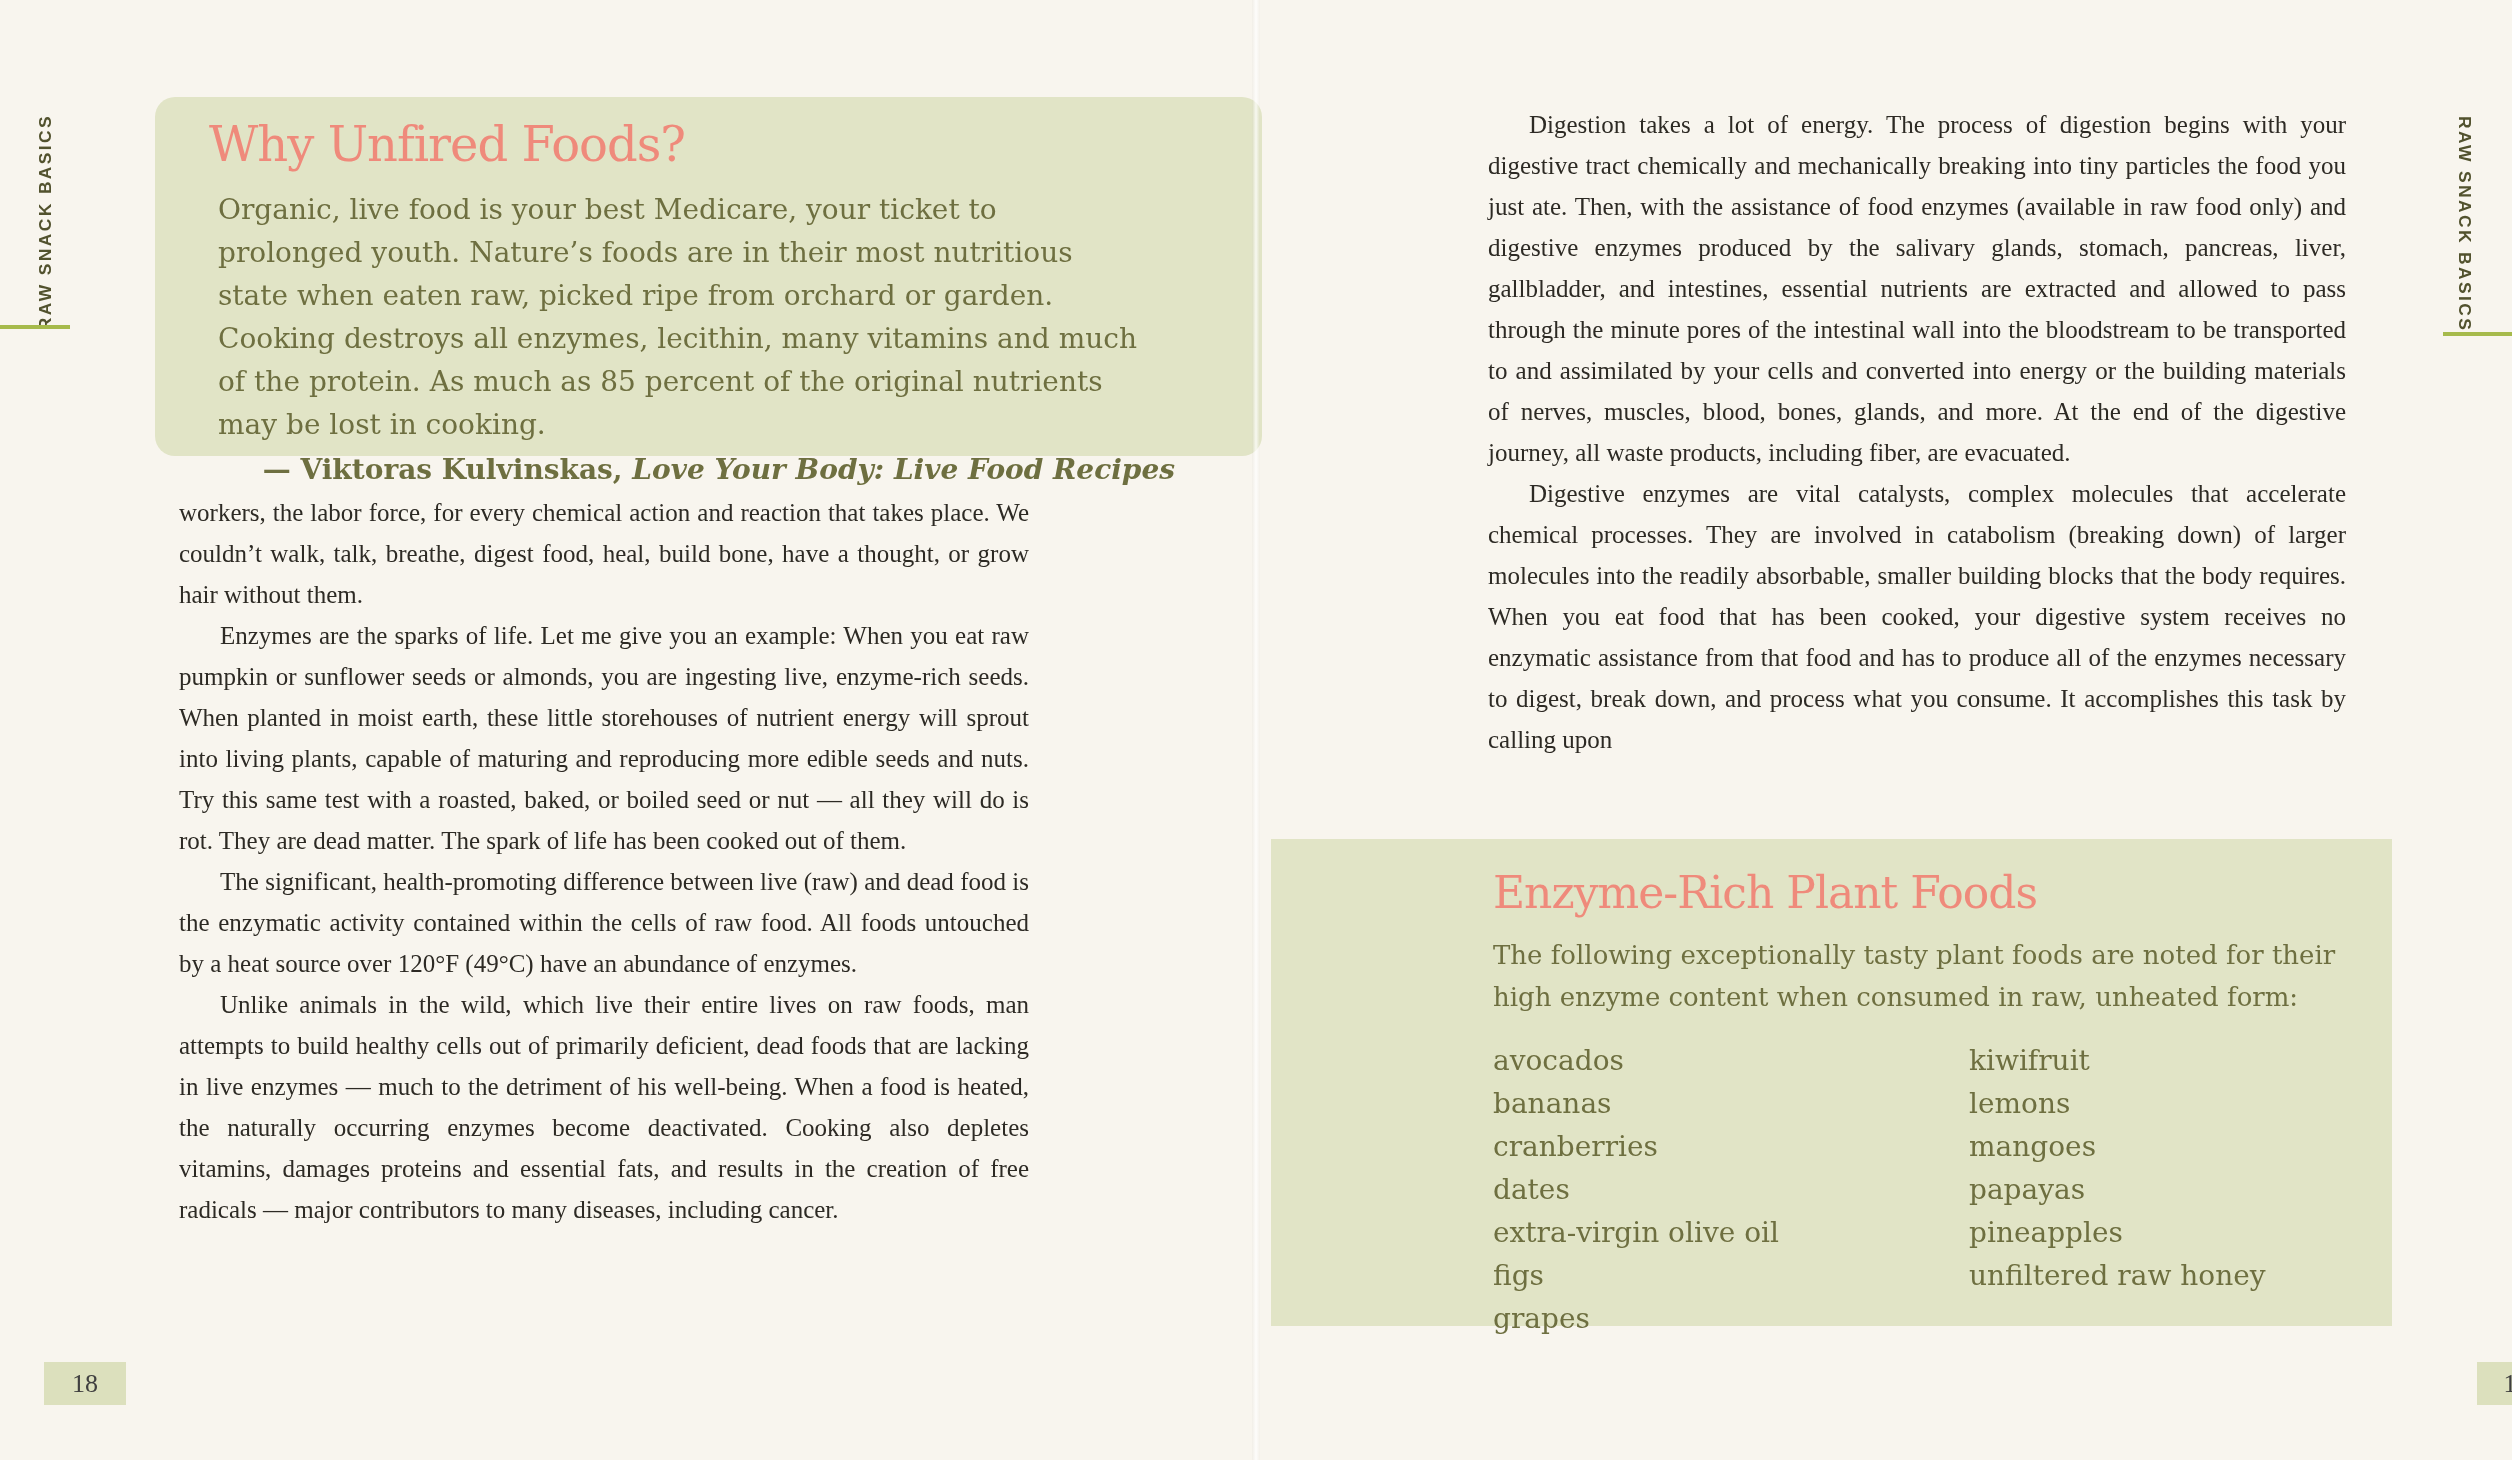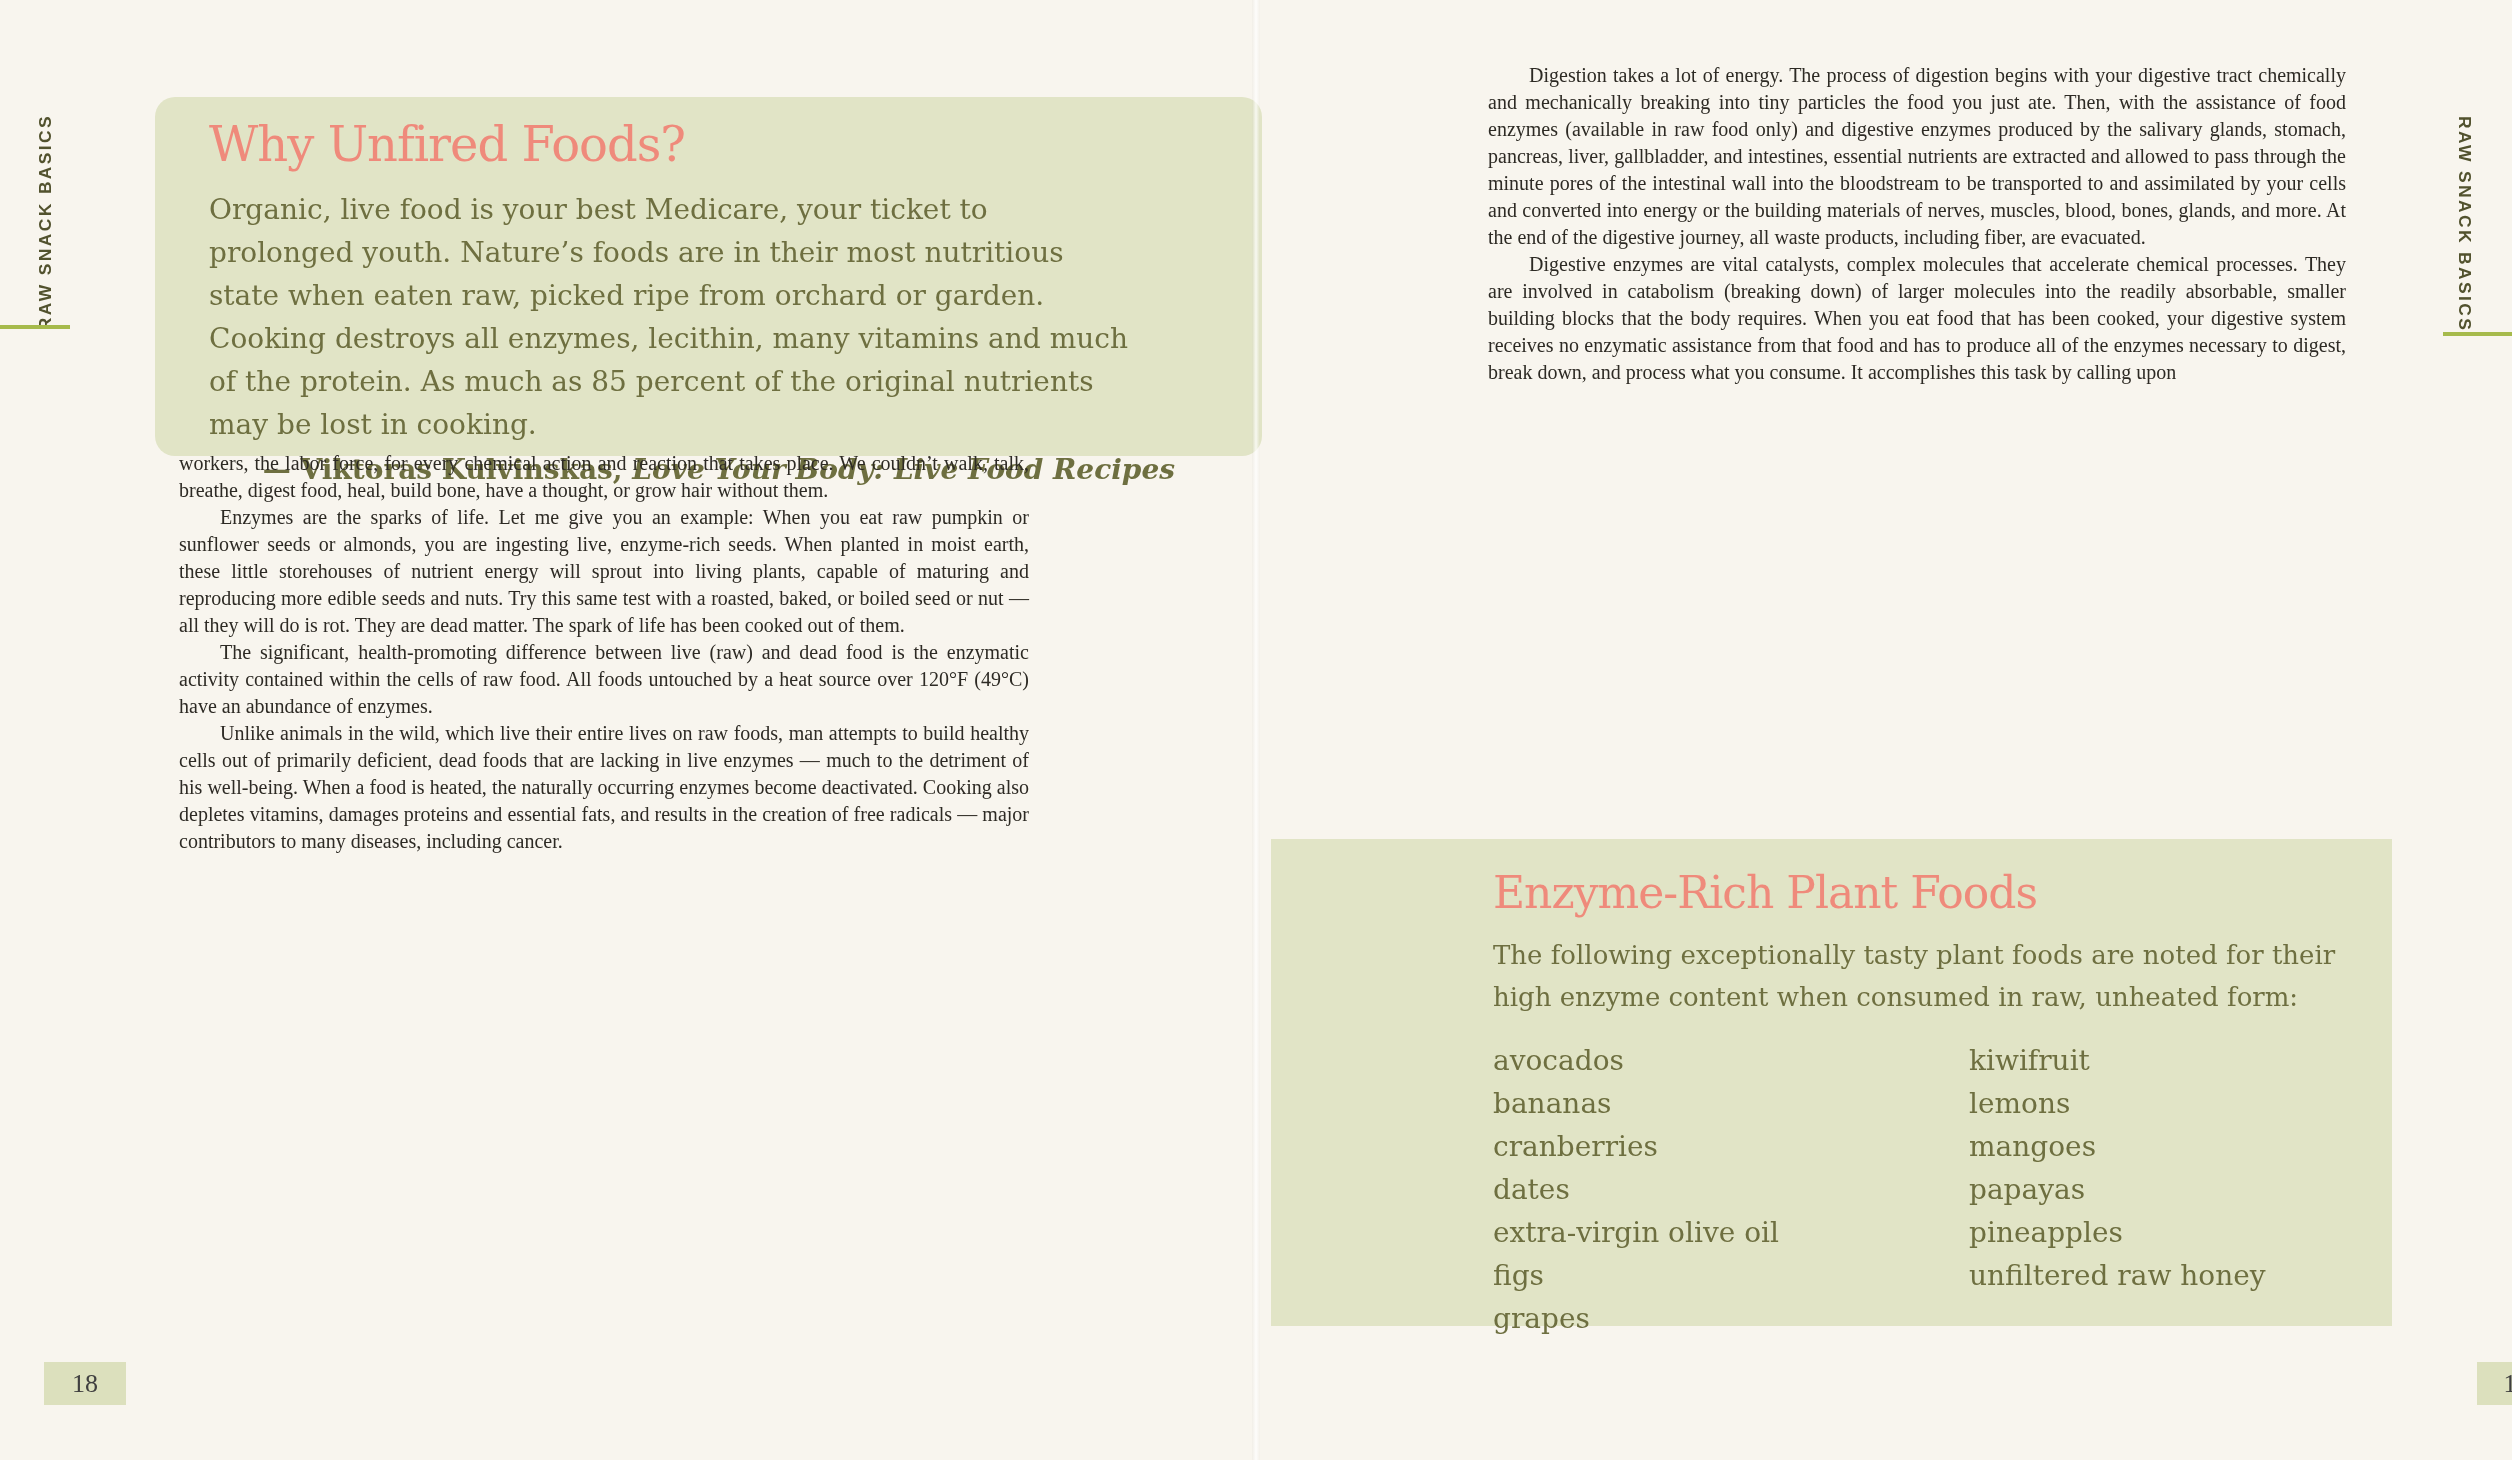--- a/index.html
+++ b/index.html
@@ -64,21 +64,21 @@
     font-family:"DejaVu Serif", serif;
     font-size:26px;line-height:42px;
     width:899px;margin:11.6px 0 0 0;
   }
   .food-columns{display:flex;margin-top:21px;gap:36px;}
   .food-col{font-family:"DejaVu Serif", serif;font-size:28px;}
   .food-col-1{width:440px;}
   .food-col div{line-height:43px;}
 
   
-  .body-col{position:absolute;text-align:justify;font-size:20px;line-height:27px;}
+  .body-col{position:absolute;text-align:justify;font-size:25px;line-height:41px;margin-top:42px;}
   .body-left{left:179px;top:450px;width:850px;}
   .body-right{left:1488px;top:62px;width:858px;}
   .body-col p{margin:0;}
   .body-left p:not(:first-child){text-indent:41px;}
   .body-right p{text-indent:41px;}
 
   
   .folio{
     position:absolute;top:1362px;height:43px;
     display:flex;align-items:center;justify-content:center;
@@ -94,21 +94,21 @@
 <div id="spread" style="background: rgb(248, 245, 238); color: rgb(45, 42, 36);">
 
   <div class="sidebar-label sidebar-left" style="color: rgb(82, 82, 46);">RAW SNACK BASICS</div>
   <div class="rule rule-left" style="background: rgb(166, 186, 75);"></div>
 
   <div class="sidebar-label sidebar-right" style="color: rgb(82, 82, 46);">RAW SNACK BASICS</div>
   <div class="rule rule-right" style="background: rgb(166, 186, 75);"></div>
 
   <div class="green-box quote-box" style="background: rgb(225, 228, 198); border-radius: 20px;">
     <h1 class="box-title" style="color: rgb(239, 138, 123);">Why Unfired Foods?</h1>
-    <p class="quote-text" style="color: rgb(110, 111, 64);">Organic, live food is your best Medicare, your ticket to prolonged youth. Nature’s foods are in their most nutritious state when eaten raw, picked ripe from orchard or garden. Cooking destroys all enzymes, lecithin, many vitamins and much of the protein. As much as 85 percent of the original nutrients may be lost in cooking.</p>
+    <p class="quote-text" style="color: rgb(110, 111, 64); margin-left: 9px;">Organic, live food is your best Medicare, your ticket to prolonged youth. Nature’s foods are in their most nutritious state when eaten raw, picked ripe from orchard or garden. Cooking destroys all enzymes, lecithin, many vitamins and much of the protein. As much as 85 percent of the original nutrients may be lost in cooking.</p>
     <p class="attribution" style="color: rgb(110, 111, 64); font-weight: bold;"><span>— Viktoras Kulvinskas, </span><span class="src">Love Your Body: Live Food Recipes</span></p>
   </div>
 
   <div class="body-col body-left">
       <p>workers, the labor force, for every chemical action and reaction that takes place. We couldn’t walk, talk, breathe, digest food, heal, build bone, have a thought, or grow hair without them.</p>
       <p>Enzymes are the sparks of life. Let me give you an example: When you eat raw pumpkin or sunflower seeds or almonds, you are ingesting live, enzyme-rich seeds. When planted in moist earth, these little storehouses of nutrient energy will sprout into living plants, capable of maturing and reproducing more edible seeds and nuts. Try this same test with a roasted, baked, or boiled seed or nut — all they will do is rot. They are dead matter. The spark of life has been cooked out of them.</p>
       <p>The significant, health-promoting difference between live (raw) and dead food is the enzymatic activity contained within the cells of raw food. All foods untouched by a heat source over 120°F (49°C) have an abundance of enzymes.</p>
       <p>Unlike animals in the wild, which live their entire lives on raw foods, man attempts to build healthy cells out of primarily deficient, dead foods that are lacking in live enzymes — much to the detriment of his well-being. When a food is heated, the naturally occurring enzymes become deactivated. Cooking also depletes vitamins, damages proteins and essential fats, and results in the creation of free radicals — major contributors to many diseases, including cancer.</p>
     </div>
 

